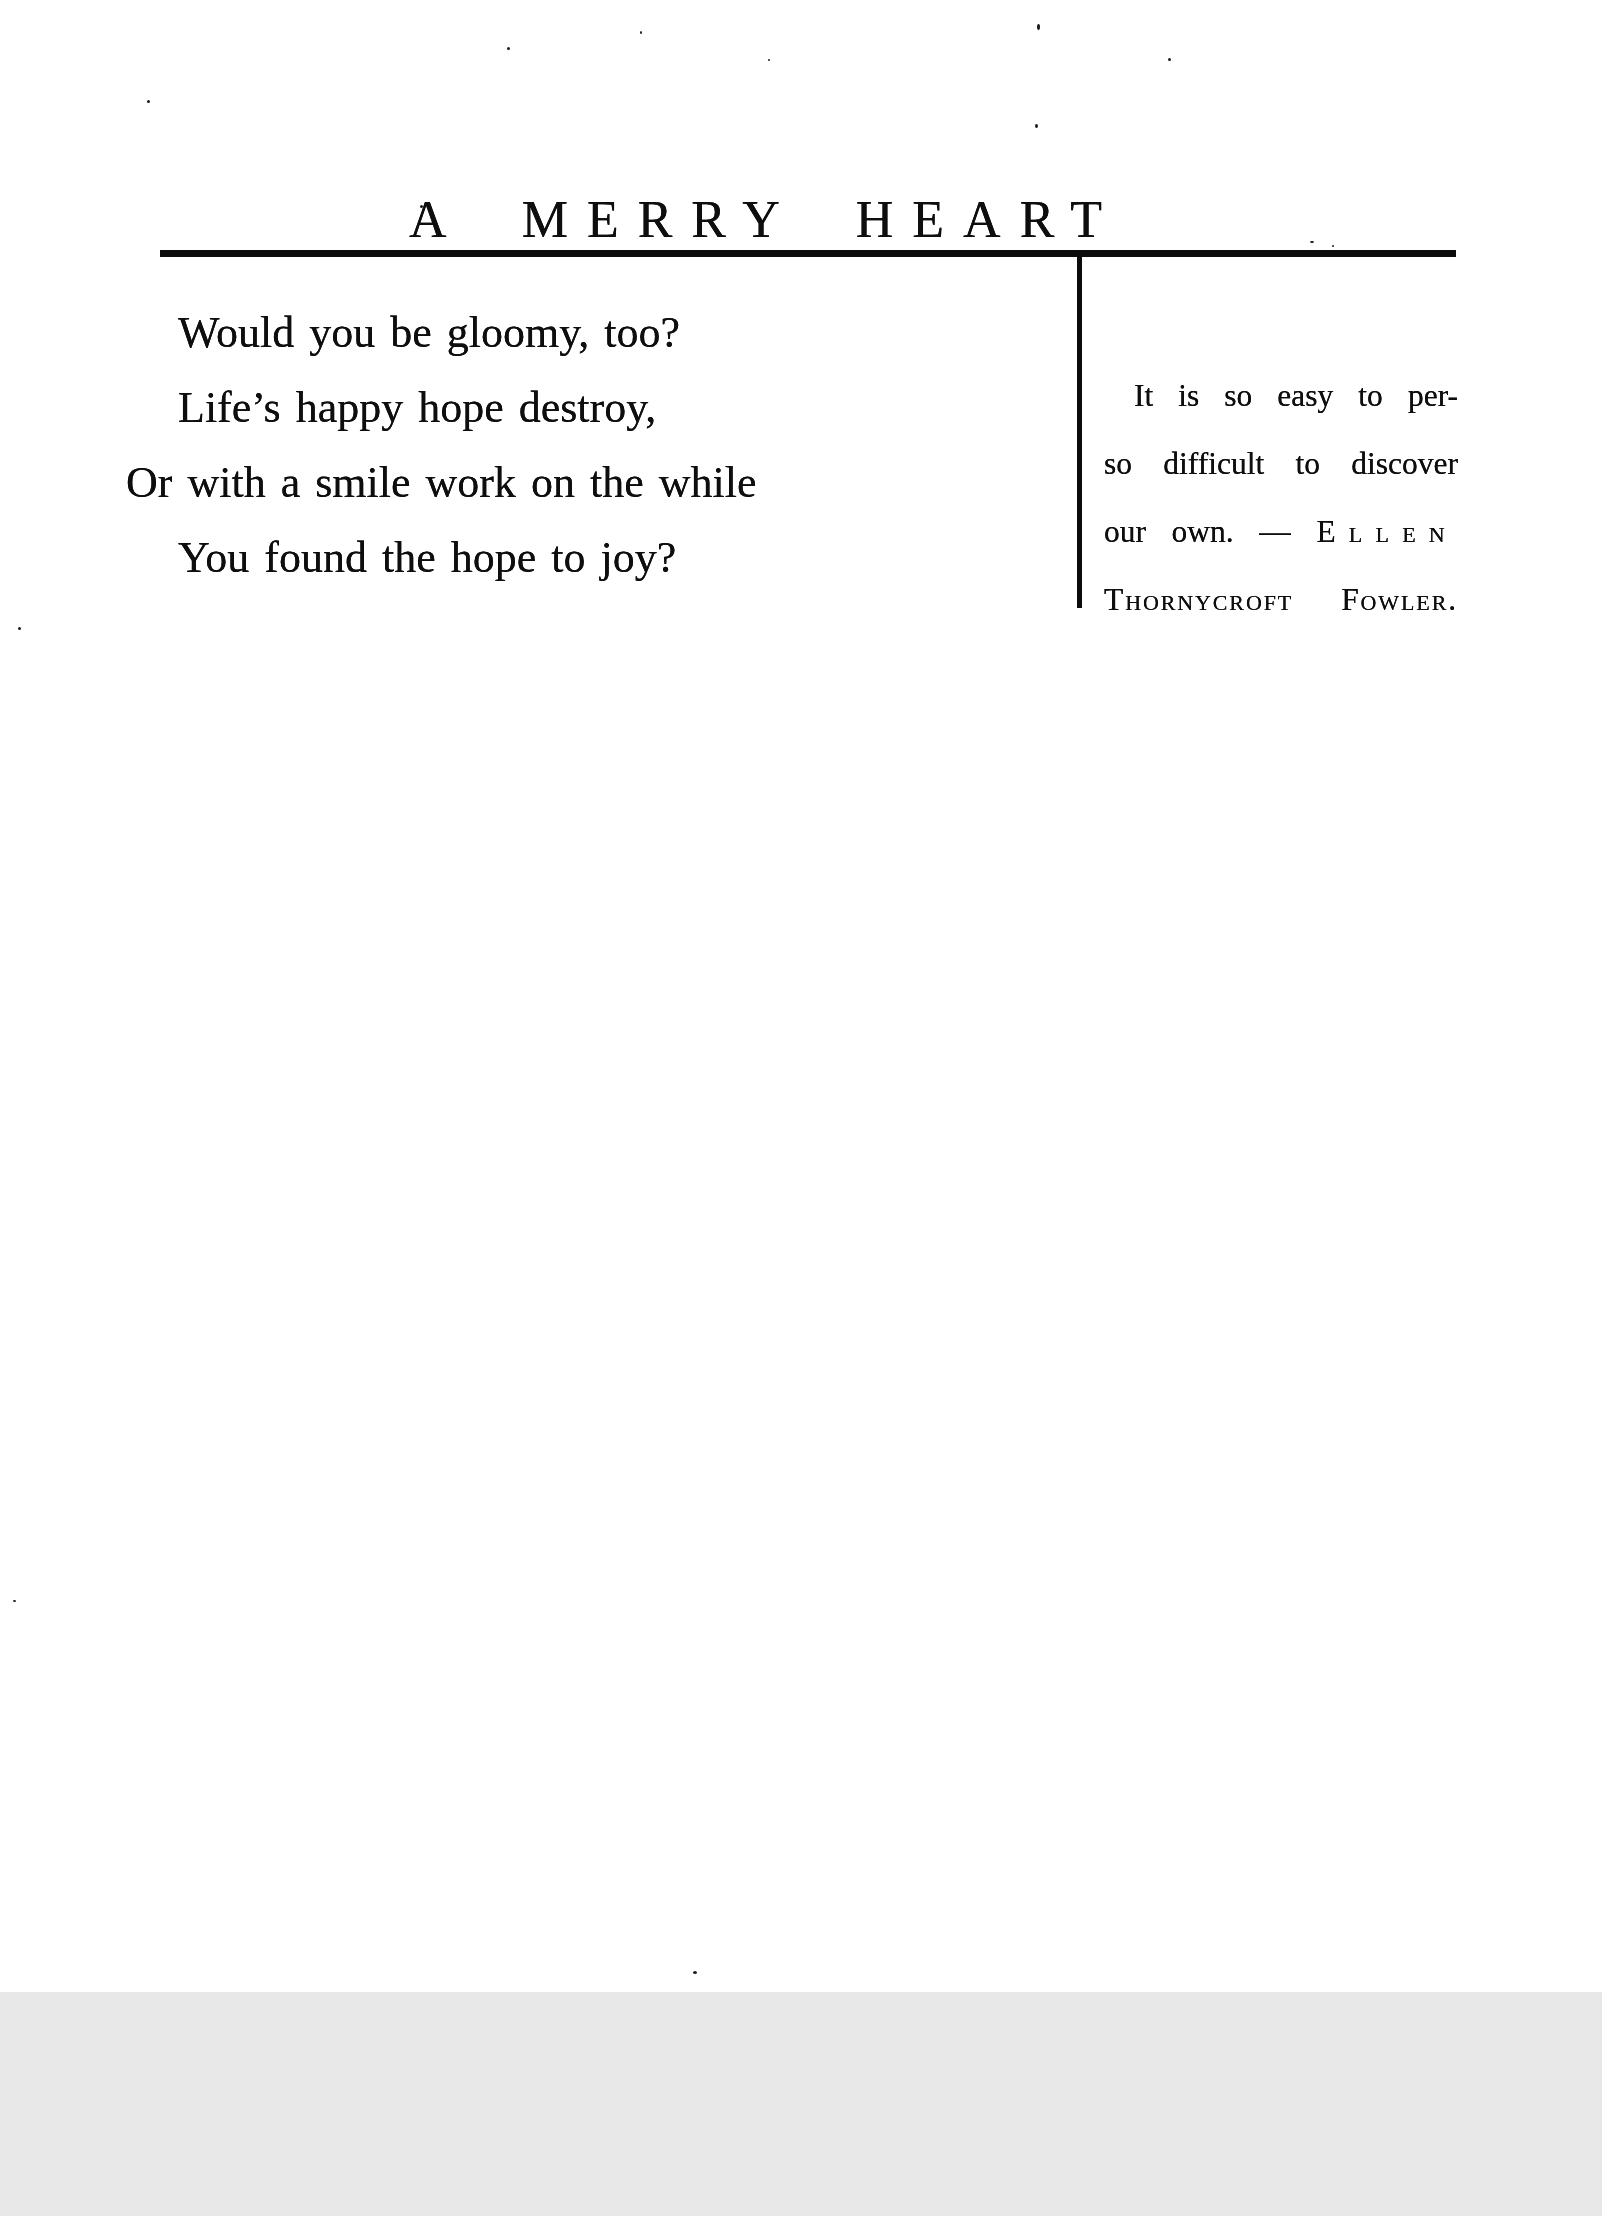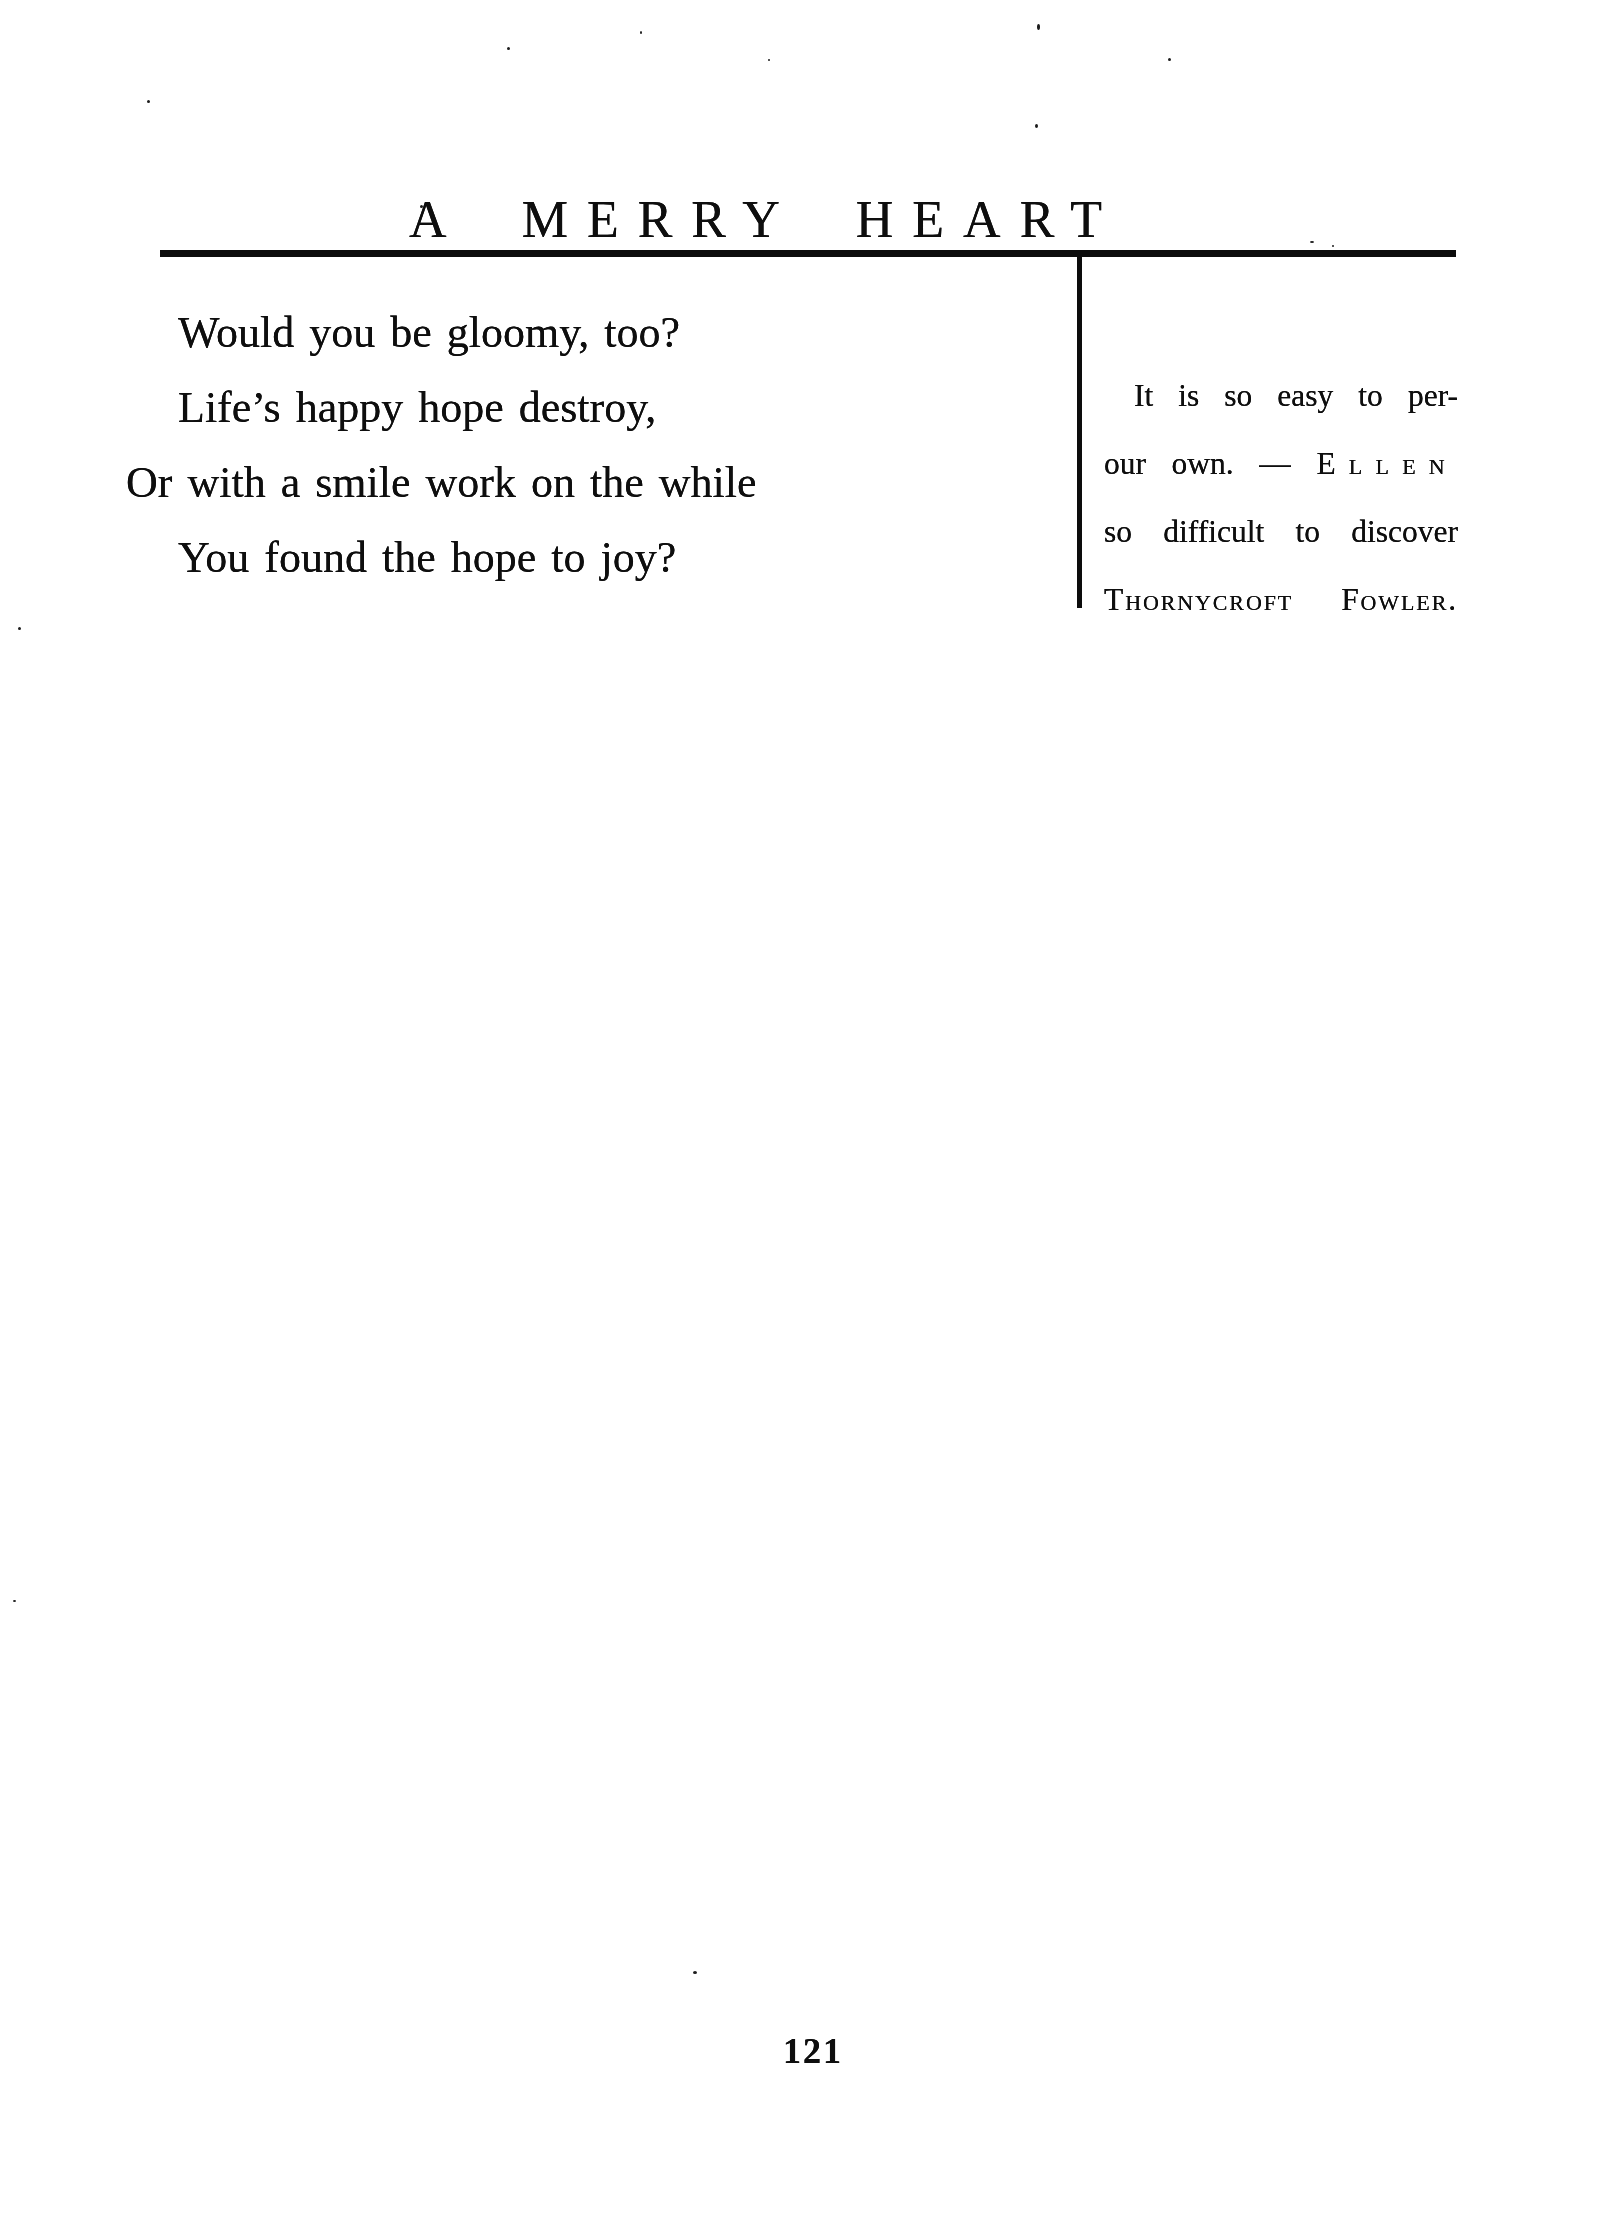--- a/index.html
+++ b/index.html
@@ -1,18 +1,18 @@
 <!DOCTYPE html>
 <html><head>
 <meta charset="utf-8">
 <style>
   html,body { margin:0; padding:0; background:#e8e8e8; }
   .page {
     position:relative;
-    width:1602px; height:2216px;
+    width:1602px; height:1992px;
     background:#ffffff;
     font-family:"Liberation Serif", serif;
     color:#0e0e0e;
     overflow:hidden;
   }
   .ink { text-shadow: 0 0 0.6px currentColor; }
 
   .title {
     position:absolute; left:130px; top:190px; width:1270px;
     text-align:center; white-space:nowrap;
@@ -67,22 +67,22 @@
 
   <div class="poem ink">
     <div class="indent">Would you be gloomy, too?</div>
     <div class="indent">Life’s happy hope destroy,</div>
     <div>Or with a smile work on the while</div>
     <div class="indent">You found the hope to joy?</div>
   </div>
 
   <div class="quote ink">
     <div class="jline first">It is so easy to per-</div>
+    <div class="jline">so difficult to discover</div>
     <div class="jline"><span>our own. —</span> <span class="sc spaced">Ellen</span></div>
-    <div class="jline">so difficult to discover</div>
     <div class="jline"><span class="sc-tight">Thornycroft Fowler.</span></div>
   </div>
 
   <div class="pageno ink">121</div>
 
   <div class="speck" style="left:507px; top:47px;  width:3px; height:3px;"></div>
   <div class="speck" style="left:640px; top:31px;  width:2px; height:3px;"></div>
   <div class="speck" style="left:768px; top:59px;  width:2px; height:2px;"></div>
   <div class="speck" style="left:1037px;top:24px;  width:3px; height:6px;"></div>
   <div class="speck" style="left:1035px;top:124px; width:3px; height:4px;"></div>

